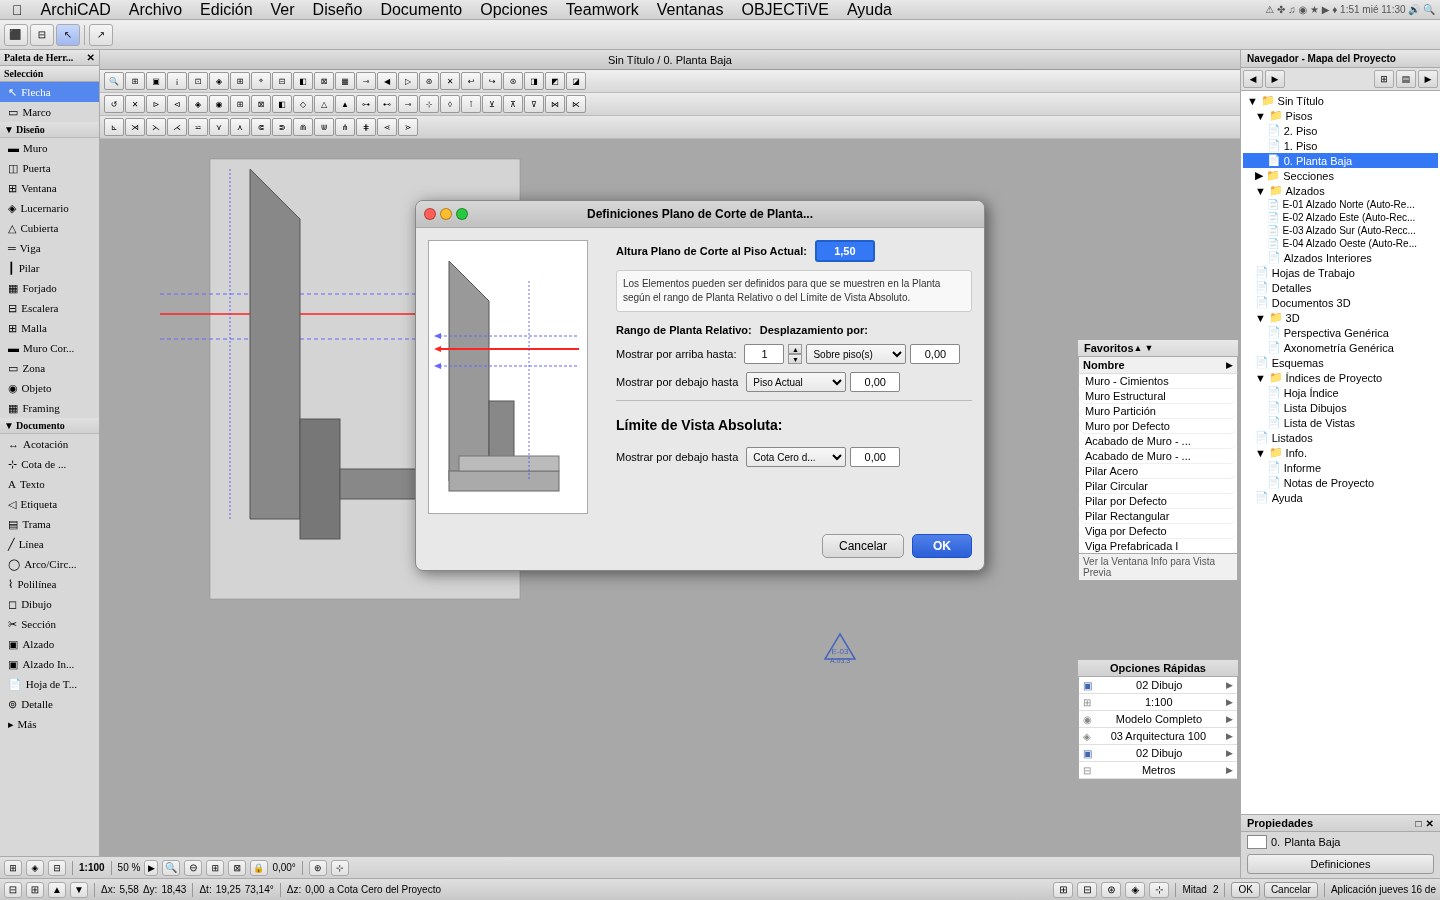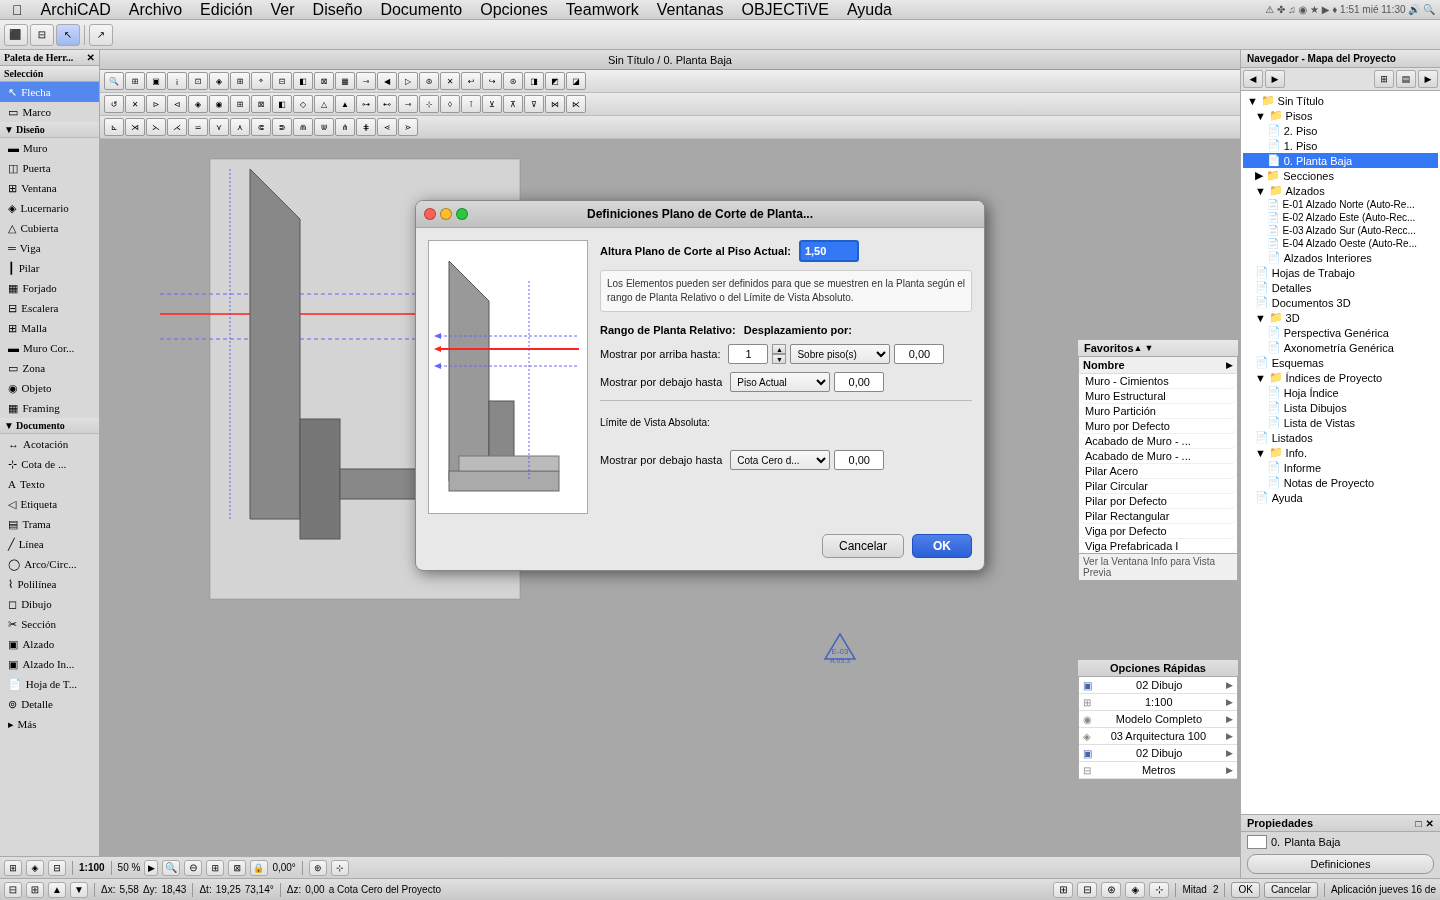--- a/index.html
+++ b/index.html
@@ -310,21 +310,21 @@
       border: 1px solid rgba(0,0,0,0.3);
       cursor: pointer;
     }
     .win-btn.red { background: #ff5f57; }
     .win-btn.yellow { background: #febc2e; }
     .win-btn.green { background: #28c840; }
 
     #dialog-content {
       display: flex;
       padding: 12px;
-      gap: 12px;
+      gap: 28px;
     }
     .dialog-preview {
       width: 160px;
       min-height: 240px;
       background: white;
       border: 1px solid #aaa;
       flex-shrink: 0;
       overflow: hidden;
     }
     .dialog-form {
@@ -357,23 +357,23 @@
       font-size: 10px;
       color: #333;
       line-height: 1.4;
       margin-bottom: 12px;
       border: 1px solid #ccc;
       background: #f8f8f8;
       padding: 6px;
       border-radius: 3px;
     }
     .form-section-title {
-      font-size: 10px;
-      font-weight: normal;
-      margin-bottom: 14px;
+      font-size: 14px;
+      font-weight: bold;
+      margin-bottom: 6px;
       margin-top: 8px;
     }
     .form-select {
       height: 20px;
       border: 1px solid #888;
       border-radius: 2px;
       font-size: 10px;
       background: linear-gradient(to bottom, #f8f8f8, #e8e8e8);
       padding: 0 2px;
       min-width: 100px;
@@ -949,21 +949,21 @@
       <span style="cursor:pointer;font-size:10px;">□</span>
       <span style="cursor:pointer;font-size:10px;">✕</span>
     </span>
   </div>
   <div class="prop-row">
     <div class="prop-color-box"></div>
     <span>0.</span>
     <span>Planta Baja</span>
   </div>
   <div style="padding:2px 6px 4px;">
-    <button style="width:100%; height:20px; background:linear-gradient(to bottom,#f0f0f0,#d8d8d8); border:1px solid #999; border-radius:9px; font-size:11px; cursor:pointer;">Definiciones</button>
+    <button style="width:100%; height:20px; background:linear-gradient(to bottom,#f0f0f0,#d8d8d8); border:1px solid #999; border-radius:3px; font-size:11px; cursor:pointer;">Definiciones</button>
   </div>
 </div>
 
 <div id="bottom-statusbar" style="position:fixed; bottom:22px; left:0; right:200px; height:22px;">
   <div class="tb-btn" style="width:18px;height:16px;font-size:9px;">⊞</div>
   <div class="tb-btn" style="width:18px;height:16px;font-size:9px;">◈</div>
   <div class="tb-btn" style="width:18px;height:16px;font-size:9px;">⊟</div>
   <div class="status-sep"></div>
   <span style="font-weight:bold;">1:100</span>
   <div class="status-sep"></div>
@@ -1049,21 +1049,21 @@
           <polygon points="5,125 12,122 12,128" fill="#6666ff"></polygon>
 
           <polygon points="5,108 12,105 12,111" fill="#ff2222"></polygon>
         </svg>
       </div>
 
       <div class="dialog-form">
 
         <div class="form-row">
           <span class="form-label">Altura Plano de Corte al Piso Actual:</span>
-          <input type="text" class="form-input" style="width: 60px; height: 22px; background: rgb(52, 120, 246); color: white; border: 2px solid rgb(32, 96, 204); font-weight: bold; text-align: left; border-radius: 3px;" value="1,50">
+          <input type="text" class="form-input" style="width: 60px; height: 22px; background: rgb(52, 120, 246); color: white; border: 2px solid rgb(32, 96, 204); font-weight: bold; text-align: center; border-radius: 3px;" value="1,50">
         </div>
 
         <div class="form-description">
           <span>Los Elementos pueden ser definidos para que se muestren en la Planta según el rango de Planta Relativo o del Límite de Vista Absoluto.</span>
         </div>
 
         <div class="form-row">
           <span class="form-label">Rango de Planta Relativo:</span>
           <span style="font-size:11px;font-weight:bold;">Desplazamiento por:</span>
         </div>

